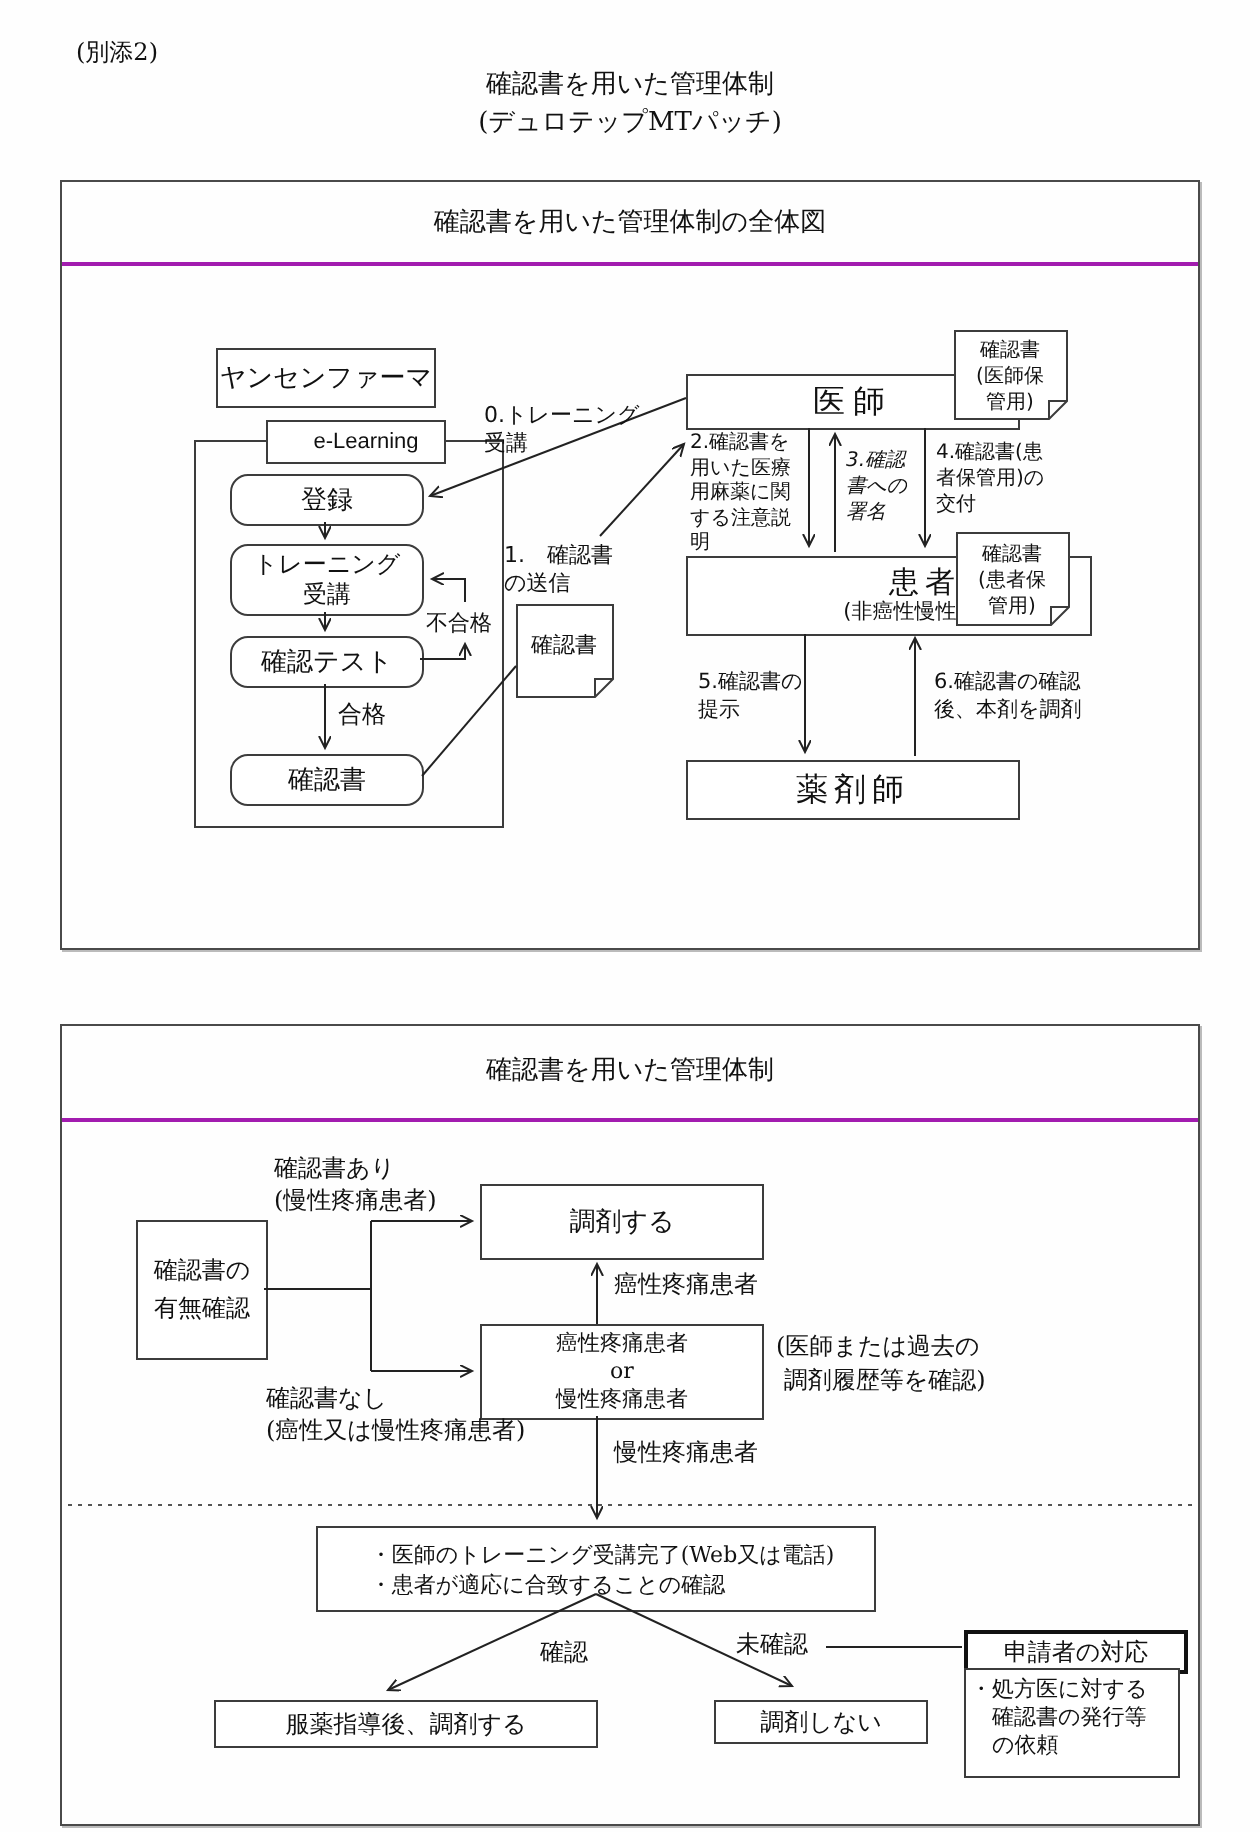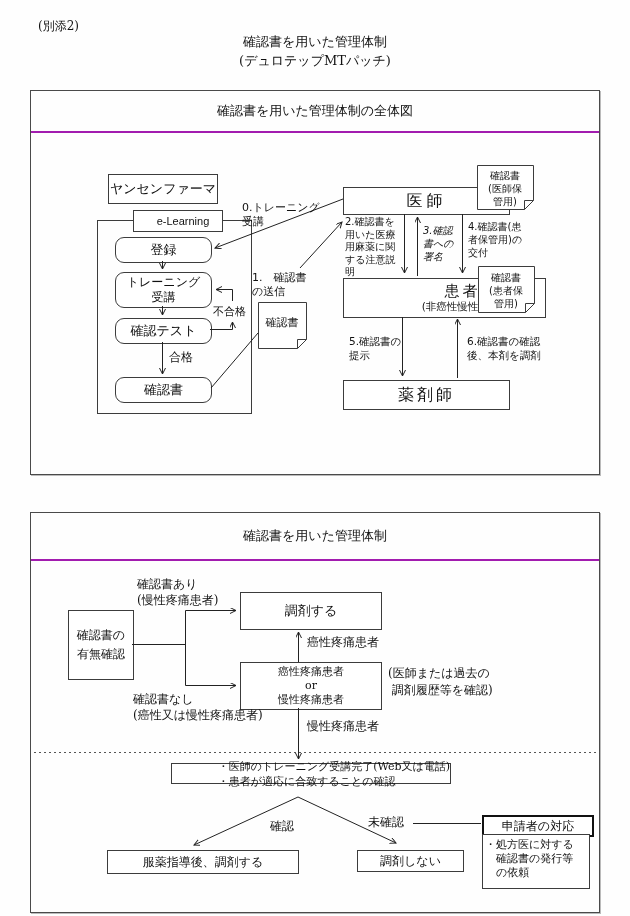--- a/index.html
+++ b/index.html
@@ -136,21 +136,21 @@
   <span class="pre">癌性疼痛患者
 or
 慢性疼痛患者</span>
 </div>
 
 <div class="lbl serif" style="left:307px;top:636px;font-size:12px;">癌性疼痛患者</div>
 <div class="lbl serif" style="left:307px;top:720px;font-size:12px;">慢性疼痛患者</div>
 <div class="lbl serif pre" style="left:388px;top:665px;font-size:12px;line-height:17px;">(医師または過去の
  調剤履歴等を確認)</div>
 
-<div class="box serif pre" style="left:158px;top:763px;width:280px;height:21px;font-size:11px;line-height:15px;justify-content:flex-end;padding-left:6px;box-sizing:border-box;margin-left:13px;">
+<div class="box serif pre" style="left:158px;top:763px;width:280px;height:43px;font-size:11px;line-height:15px;justify-content:center;padding-left:6px;box-sizing:border-box;">
   <span class="pre">・医師のトレーニング受講完了(Web又は電話)
 ・患者が適応に合致することの確認</span>
 </div>
 
 <div class="lbl serif" style="left:270px;top:820px;font-size:12px;">確認</div>
 <div class="lbl serif" style="left:368px;top:816px;font-size:12px;">未確認</div>
 
 <div class="box serif" style="left:107px;top:850px;width:190px;height:22px;font-size:12px;">
   <span>服薬指導後、調剤する</span>
 </div>

